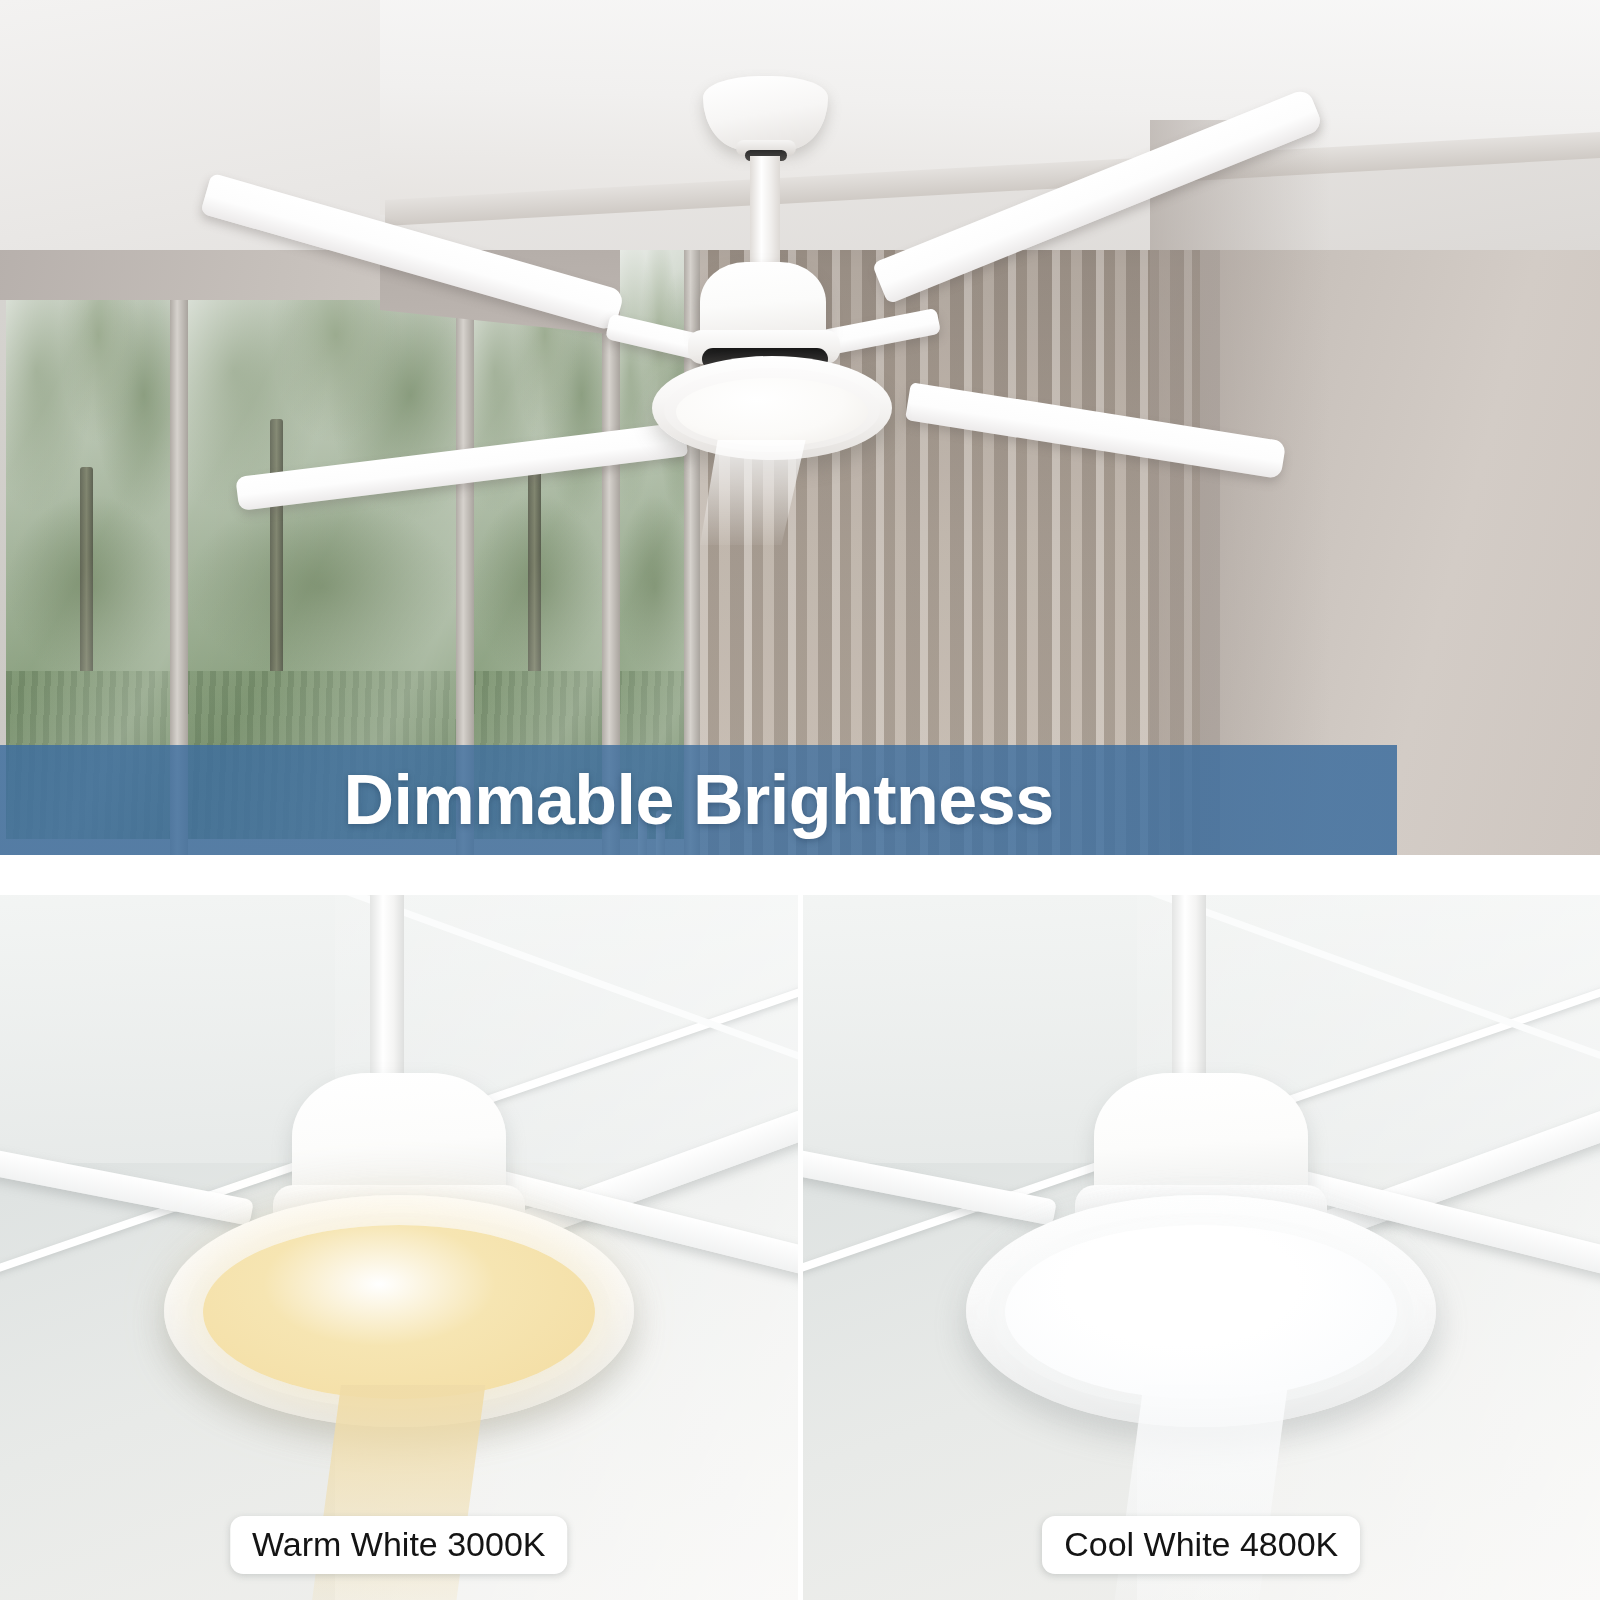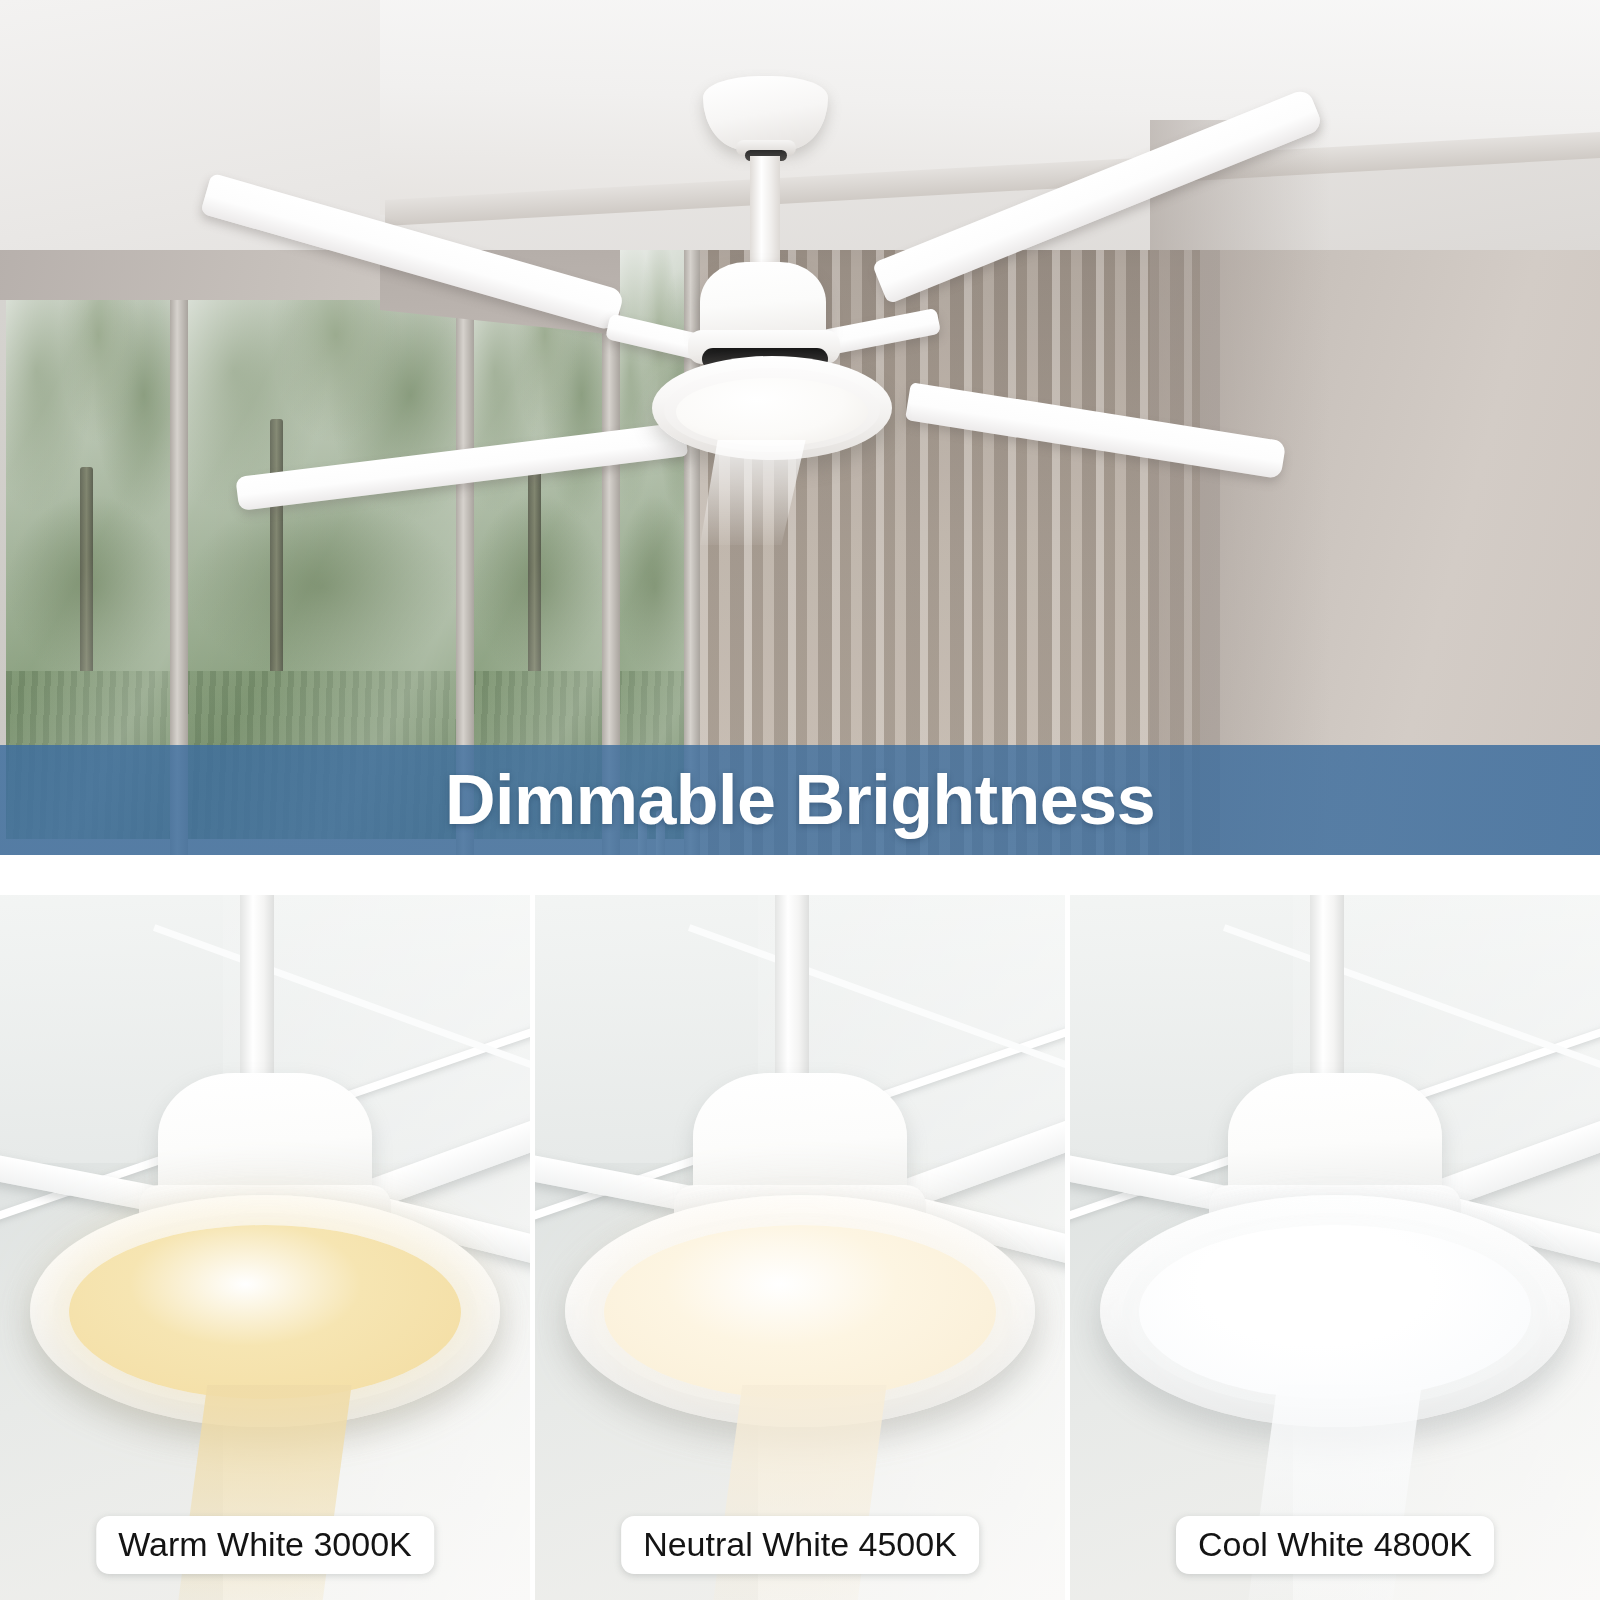--- a/index.html
+++ b/index.html
@@ -96,21 +96,21 @@
   .lightkit-lens{position:absolute;left:676px;top:378px;width:192px;height:68px;border-radius:50%;
     background:radial-gradient(ellipse at 42% 32%,#ffffff 0%,#fbfaf8 55%,#efece8 100%);}
   .beam{position:absolute;left:700px;top:440px;width:110px;height:105px;
     background:linear-gradient(180deg,rgba(255,255,255,.88),rgba(255,255,255,.05));
     clip-path:polygon(16% 0%,96% 0%,74% 100%,0% 100%);}
 
   
   .slider-wrap{position:absolute;left:0;top:540px;width:1600px;height:160px;}
 
   
-  .banner{position:absolute;left:0;top:745px;width:1600px;height:110px;
+  .banner{position:absolute;left:0;top:745px;width:1397px;height:110px;
     background:linear-gradient(90deg,rgba(62,110,158,.82) 0%,rgba(60,113,163,.80) 45%,
       rgba(72,118,164,.80) 70%,rgba(64,108,156,.84) 100%);
     display:flex;align-items:center;justify-content:center;}
   .banner-text{color:#fff;font-weight:700;font-size:70px;letter-spacing:-.5px;line-height:1;
     text-shadow:0 2px 6px rgba(20,45,75,.35);}
 
   
   .panels{position:absolute;left:0;top:855px;width:1600px;height:745px;display:flex;}
   .panel{position:relative;flex:1;overflow:hidden;
     background:linear-gradient(160deg,#e9ecea 0%,#dfe3e2 30%,#e8eae8 58%,#f2f1ee 100%);margin-top:40px;}
@@ -253,37 +253,20 @@
       <div class="p-rod"></div>
       <div class="p-motor"></div>
       <div class="p-motorlip"></div>
       <div class="p-lamp-outer"></div>
       <div class="p-lamp-ring"></div>
       <div class="p-lens" style="background: radial-gradient(at 45% 34%, rgb(255, 255, 255) 0%, rgb(246, 229, 178) 38%, rgb(243, 220, 161) 100%); box-shadow: rgba(243, 220, 161, 0.4) 0px 0px 60px 18px;"></div>
       <div class="p-beam" style="background: linear-gradient(rgba(240, 220, 168, 0.933), rgba(240, 220, 168, 0.067));"></div>
       <div class="p-label">Warm White 3000K</div>
     </div>
 
-    <div class="panel">
-      <div class="p-ceiling"></div>
-      <div class="p-walllight"></div>
-      <div class="p-diag"></div>
-      <div class="p-diag2"></div>
-      <div class="p-blade" style="left:-14%;top:270px;width:46%;height:26px;transform:rotate(11deg);border-radius:8px;"></div>
-      <div class="p-blade" style="left:62%;top:246px;width:56%;height:30px;transform:rotate(-20deg);border-radius:8px;"></div>
-      <div class="p-blade" style="left:58%;top:318px;width:52%;height:28px;transform:rotate(14deg);border-radius:8px;"></div>
-      <div class="p-rod"></div>
-      <div class="p-motor"></div>
-      <div class="p-motorlip"></div>
-      <div class="p-lamp-outer"></div>
-      <div class="p-lamp-ring"></div>
-      <div class="p-lens" style="background: radial-gradient(at 45% 34%, rgb(255, 255, 255) 0%, rgb(253, 245, 226) 38%, rgb(249, 237, 212) 100%); box-shadow: rgba(249, 237, 212, 0.4) 0px 0px 60px 18px;"></div>
-      <div class="p-beam" style="background: linear-gradient(rgba(247, 237, 216, 0.933), rgba(247, 237, 216, 0.067));"></div>
-      <div class="p-label">Neutral White 4500K</div>
-    </div>
 
     <div class="panel">
       <div class="p-ceiling"></div>
       <div class="p-walllight"></div>
       <div class="p-diag"></div>
       <div class="p-diag2"></div>
       <div class="p-blade" style="left:-14%;top:270px;width:46%;height:26px;transform:rotate(11deg);border-radius:8px;"></div>
       <div class="p-blade" style="left:62%;top:246px;width:56%;height:30px;transform:rotate(-20deg);border-radius:8px;"></div>
       <div class="p-blade" style="left:58%;top:318px;width:52%;height:28px;transform:rotate(14deg);border-radius:8px;"></div>
       <div class="p-rod"></div>

